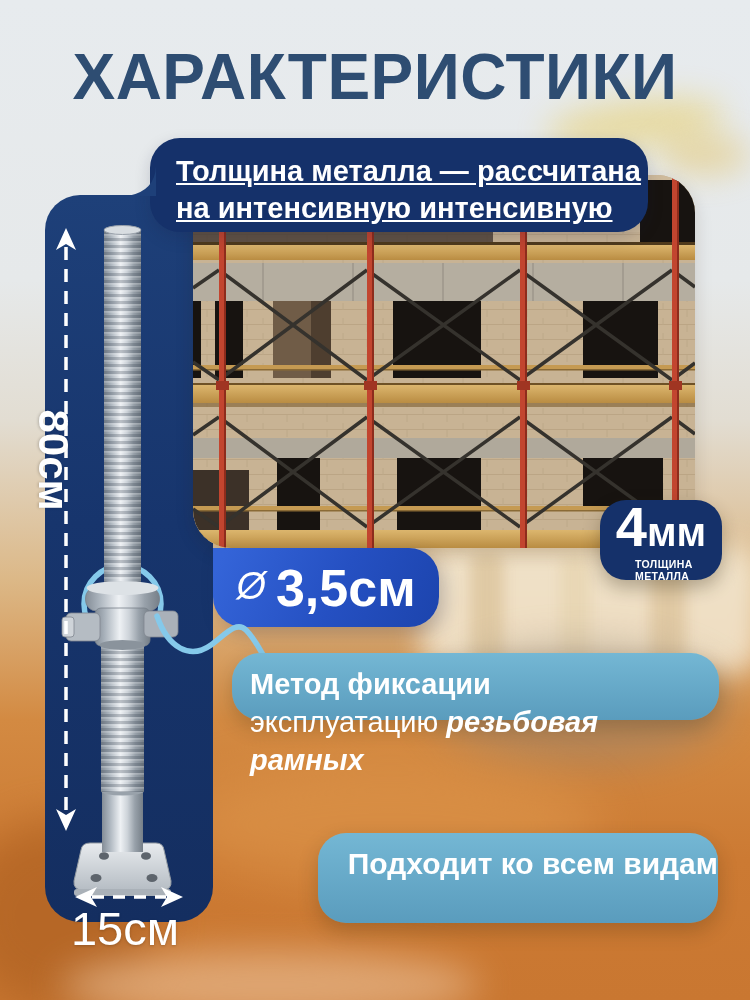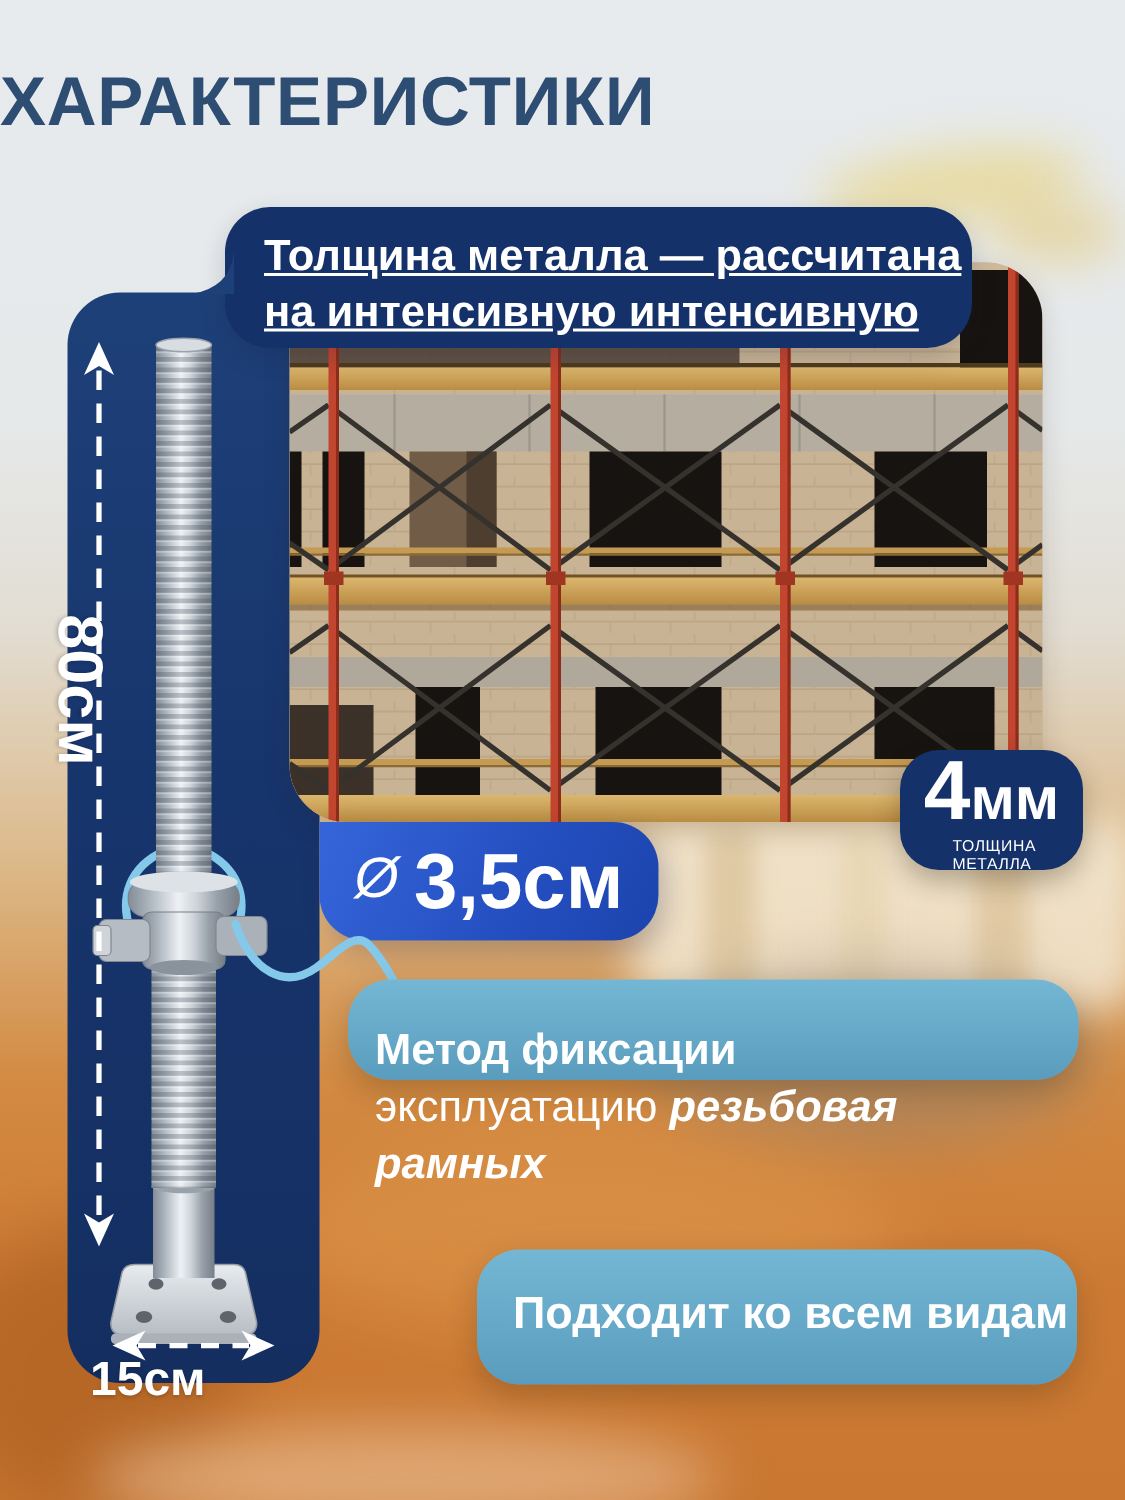--- a/index.html
+++ b/index.html
@@ -14,22 +14,22 @@
   .blob.cream{left:420px;top:545px;width:340px;height:130px;background:#f3e8d2;opacity:.85;filter:blur(14px);border-radius:30px;}
   .blob.strip1{left:470px;top:552px;width:34px;height:115px;background:#d9c096;opacity:.7;filter:blur(7px);border-radius:12px;}
   .blob.strip2{left:560px;top:552px;width:30px;height:115px;background:#e6d3ae;opacity:.7;filter:blur(7px);border-radius:12px;}
   .blob.strip3{left:650px;top:552px;width:36px;height:118px;background:#d8bd92;opacity:.65;filter:blur(7px);border-radius:12px;}
   .blob.gray{left:430px;top:645px;width:300px;height:120px;background:#8f8274;opacity:.45;filter:blur(20px);}
   .blob.darkor{left:-40px;top:820px;width:200px;height:190px;background:#a65a1d;opacity:.55;filter:blur(22px);}
   .blob.botlight{left:60px;top:950px;width:420px;height:70px;background:#ecc39c;opacity:.6;filter:blur(18px);}
   .blob.midor{left:180px;top:760px;width:420px;height:130px;background:#e09a4f;opacity:.5;filter:blur(24px);}
 
   .page-title{
-    position:absolute;left:0;top:40px;width:750px;
-    font-size:46px;font-weight:800;letter-spacing:.5px;color:#2e4d72;
+    position:absolute;left:0;top:40px;width:750px;text-align:center;
+    font-size:64px;font-weight:800;letter-spacing:.5px;color:#2e4d72;
   }
   .panel-col{
     position:absolute;left:45px;top:195px;width:168px;height:727px;border-radius:35px;
     background:linear-gradient(180deg,#1e4079 0%,#17356d 45%,#142e60 100%);
   }
   .photo{
     position:absolute;left:193px;top:175px;width:502px;height:373px;border-radius:38px;
     overflow:hidden;background:#c8b394;box-shadow:0 6px 18px rgba(40,30,10,.15);
   }
   .note-callout{
@@ -47,44 +47,44 @@
   .dia-symbol{font-size:38px;font-weight:400;font-style:italic;transform:translateY(-1px);}
   .dia-value{font-size:52px;font-weight:800;}
   .badge-4mm{
     position:absolute;left:600px;top:500px;width:122px;height:80px;border-radius:26px;
     background:#15316a;color:#fff;display:flex;flex-direction:column;align-items:center;
     justify-content:center;box-shadow:0 8px 18px rgba(40,30,10,.3);
   }
   .badge-row{display:flex;align-items:baseline;line-height:1;}
   .badge-value{font-size:56px;font-weight:800;}
   .badge-unit{font-size:40px;font-weight:800;}
-  .badge-caption{font-size:10.5px;font-weight:400;letter-spacing:.4px;margin-top:3px;margin-left:35px;}
+  .badge-caption{font-size:10.5px;font-weight:700;letter-spacing:.4px;margin-top:3px;margin-left:35px;}
   .fixation-block{
     position:absolute;left:232px;top:653px;width:487px;height:67px;border-radius:28px;
     background:linear-gradient(180deg,#74b7d4 0%,#5a9cbd 100%);
-    color:#fff;font-size:29px;line-height:38px;padding:28px 0 0 18px;box-sizing:border-box;
+    color:#fff;font-size:29px;line-height:38px;padding:12px 0 0 18px;box-sizing:border-box;
     box-shadow:0 8px 20px rgba(40,30,10,.22);
   }
   .fixation-line1{font-weight:600;}
   .fixation-prefix{font-weight:500;}
   .fixation-em{font-weight:800;font-style:italic;}
   .compat-block{
     position:absolute;left:318px;top:833px;width:400px;height:90px;border-radius:28px;
     background:linear-gradient(180deg,#74b7d4 0%,#5a9cbd 100%);
     color:#fff;font-size:30px;font-weight:600;line-height:38px;
-    padding:24px 0 0 24px;box-sizing:border-box;box-shadow:0 8px 20px rgba(40,30,10,.22);
+    padding:12px 0 0 24px;box-sizing:border-box;box-shadow:0 8px 20px rgba(40,30,10,.22);text-align:right;
   }
   .height-label{
     position:absolute;left:-7px;top:436px;width:120px;height:48px;
     transform:rotate(90deg);text-align:center;
     font-size:42px;font-weight:800;color:#fff;text-shadow:0 1px 3px rgba(0,0,0,.2);
   }
   .width-label{
-    position:absolute;left:60px;top:901px;width:130px;text-align:left;
-    font-size:32px;font-weight:700;color:#fff;text-shadow:0 1px 3px rgba(0,0,0,.2);
+    position:absolute;left:60px;top:901px;width:130px;text-align:center;
+    font-size:47px;font-weight:400;color:#fff;text-shadow:0 1px 3px rgba(0,0,0,.2);
   }
   .overlay{position:absolute;left:0;top:0;width:750px;height:1000px;pointer-events:none;}
 </style>
 </head>
 <body>
 
 <div class="stage">
 
   <div class="blob crane1"></div>
   <div class="blob crane2"></div>

